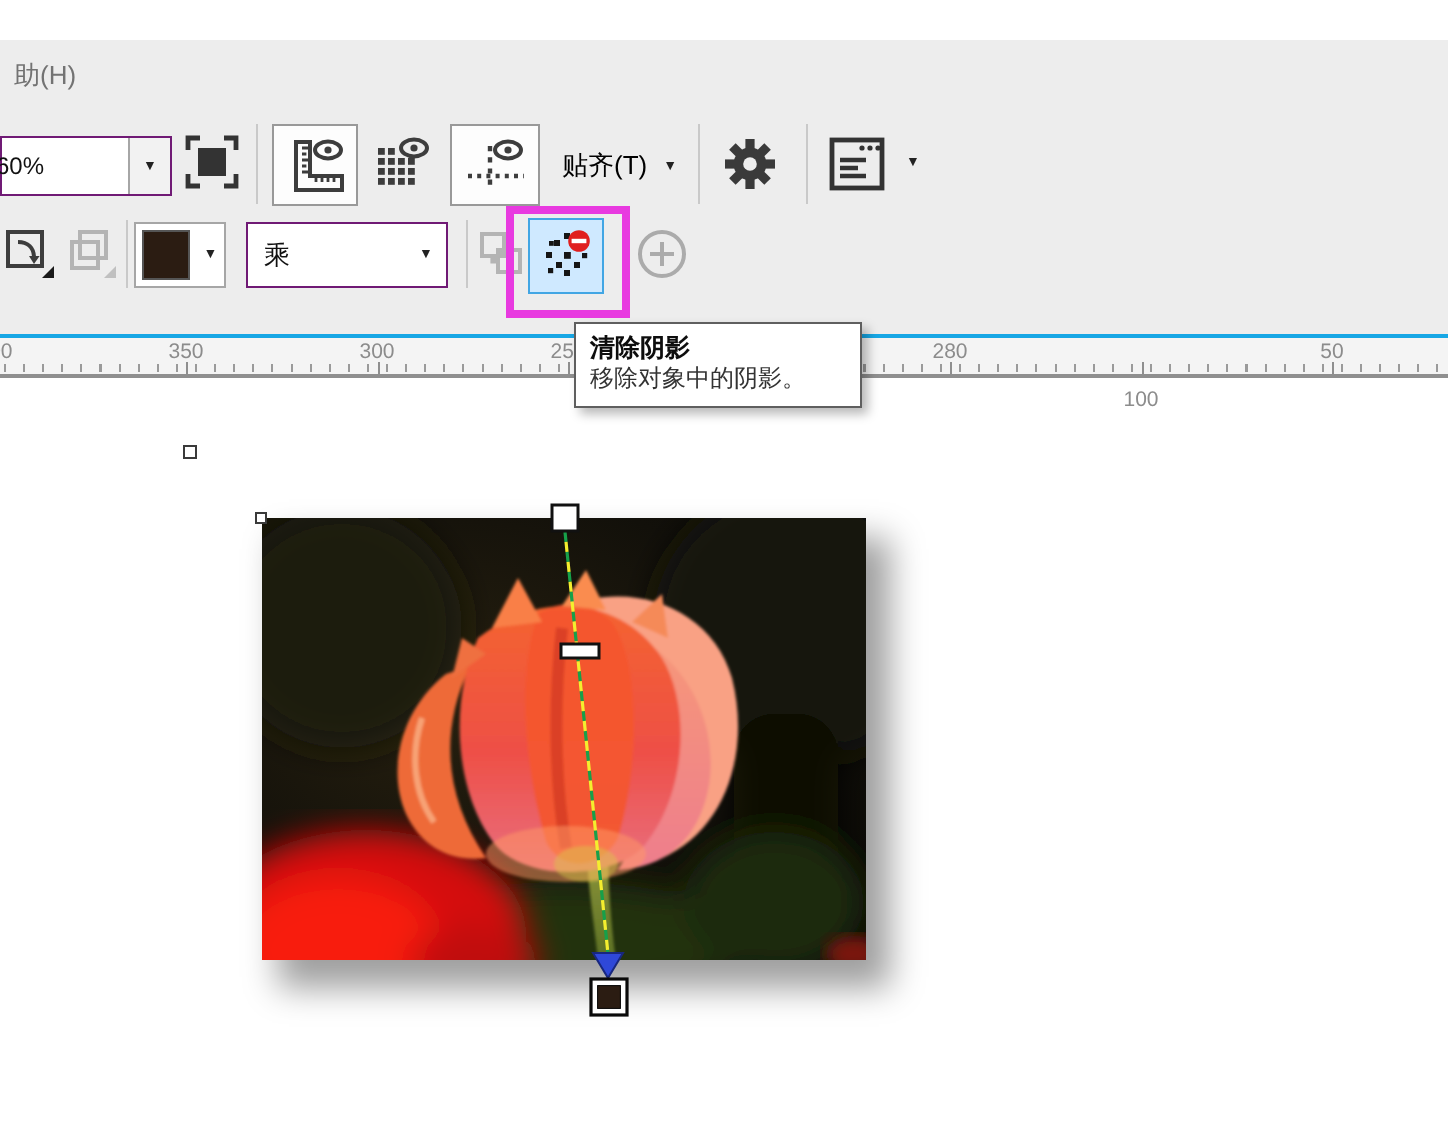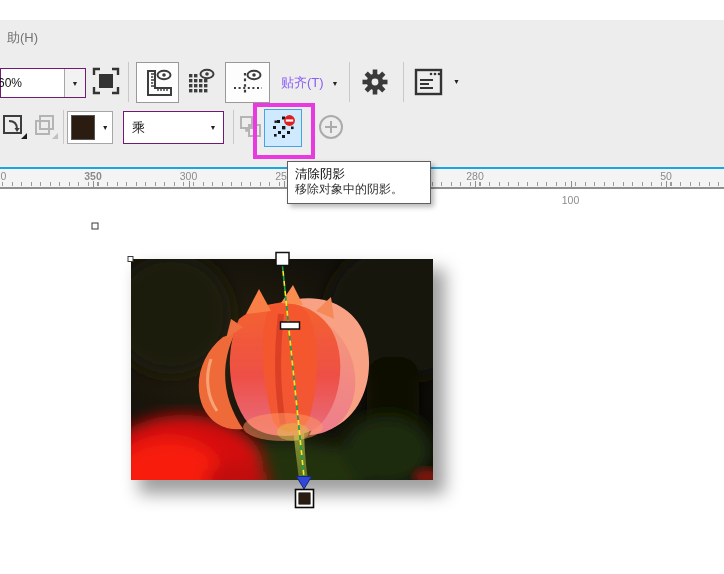--- a/index.html
+++ b/index.html
@@ -16,32 +16,32 @@
   .dd-arrow{font-size:7px;color:#222;line-height:1;}
   .zoom-combo{left:0;top:68px;width:84px;height:28px;}
   .zoom-combo .val{margin-left:-5px;}
   .merge-combo{left:123px;top:111px;width:99px;height:31px;}
   .merge-combo .val{padding-left:8px;font-size:13px;}
   
   .tb-btn{display:flex;align-items:center;justify-content:center;}
   .pressed{background:#fdfdfd;border:1px solid #999;}
   .vsep{width:1px;background:#c9c9c9;}
   .snap-wrap{left:281px;top:70px;height:26px;display:flex;align-items:center;gap:8px;}
-  .snap-label{font-size:13px;color:#8b5cf6;}
+  .snap-label{font-size:13px;color:#000000;}
   
   .swatch-combo{left:67px;top:111px;width:44px;height:31px;background:#fff;border:1px solid #a6a6a6;display:flex;}
   .swatch{margin:3px;width:23px;height:23px;border:1px solid #555;}
   .swatch-arrow{width:14px;display:flex;align-items:center;justify-content:center;}
   
   .annot{left:253px;top:103px;width:54px;height:48px;border:4px solid #e83ae0;z-index:40;pointer-events:none;}
   .hover-btn{left:264px;top:109px;width:36px;height:36px;background:#cfe9ff;border:1px solid #42a6e4;display:flex;align-items:center;justify-content:center;}
   
   .tooltip{left:287px;top:161px;width:128px;background:#fff;border:1px solid #5f5f5f;
            box-shadow:3px 3px 5px rgba(0,0,0,.28);z-index:50;padding:4px 7px 6px 7px;}
-  .tooltip .tt-title{font-size:12.5px;font-weight:normal;color:#0d0d0d;line-height:16px;}
+  .tooltip .tt-title{font-size:12.5px;font-weight:bold;color:#0d0d0d;line-height:16px;}
   .tooltip .tt-body{font-size:12px;color:#333;line-height:15px;}
   
   .ruler-line{left:0;top:167px;width:724px;height:2px;background:#17a7e5;}
   .ruler-band{left:0;top:169px;width:724px;height:18px;background:#f4f4f4;}
   .ruler-edge{left:0;top:187px;width:724px;height:2px;background:#8f8f8f;}
   .rlabel{position:absolute;width:34px;top:1px;text-align:center;font-size:10.5px;color:#8c8c8c;}
   .rtick{position:absolute;top:12px;width:1px;height:6px;background:#8f8f8f;}
   .minor-ticks{position:absolute;left:2px;top:13px;width:720px;height:4px;
     background:repeating-linear-gradient(to right,#9a9a9a 0 1px,transparent 1px 9.55px);}
   
@@ -226,21 +226,21 @@
     <svg class="icon-svg" width="28" height="28" viewBox="0 0 28 28">
       <circle cx="14" cy="14" r="11" fill="none" stroke="#ababab" stroke-width="2"></circle>
       <path d="M14 8 V20 M8 14 H20" stroke="#ababab" stroke-width="2"></path>
     </svg>
   </div>
 
   <div class="abs ruler-line"></div>
   <div class="abs ruler-band">
     <div style="position:absolute;inset:0;">
         <span class="rlabel" style="left: -19.5px;">400</span>
-        <span class="rlabel" style="left: 76px; font-weight: bold;">350</span>
+        <span class="rlabel" style="left: 76px;">350</span>
         <i class="rtick" style="left: 93px;"></i>
         <span class="rlabel" style="left: 171.5px; text-align: center;">300</span>
         <i class="rtick" style="left: 188.5px;"></i>
         <span class="rlabel" style="left: 267px;">250</span>
         <i class="rtick" style="left: 284px;"></i>
         <span class="rlabel" style="left: 362.5px;">200</span>
         <i class="rtick" style="left: 379.5px;"></i>
         <span class="rlabel" style="left: 458px;">280</span>
         <i class="rtick" style="left: 475px;"></i>
         <span class="rlabel" style="left: 553.5px; margin-top: 24px;">100</span>

